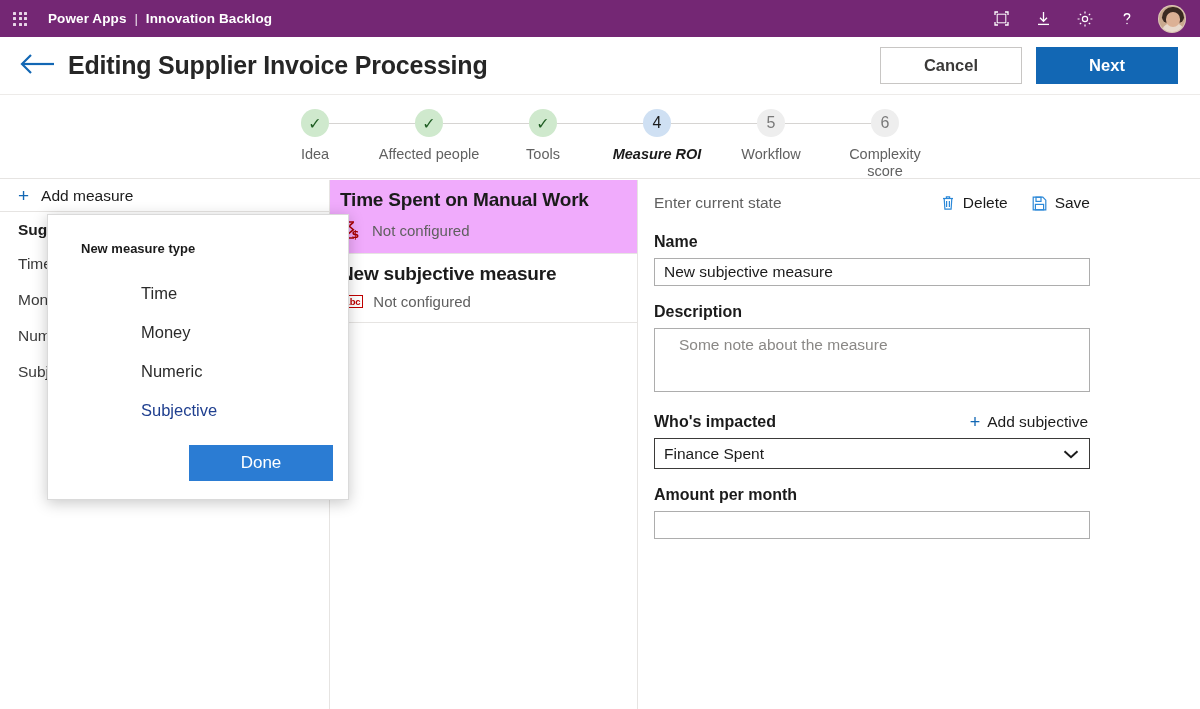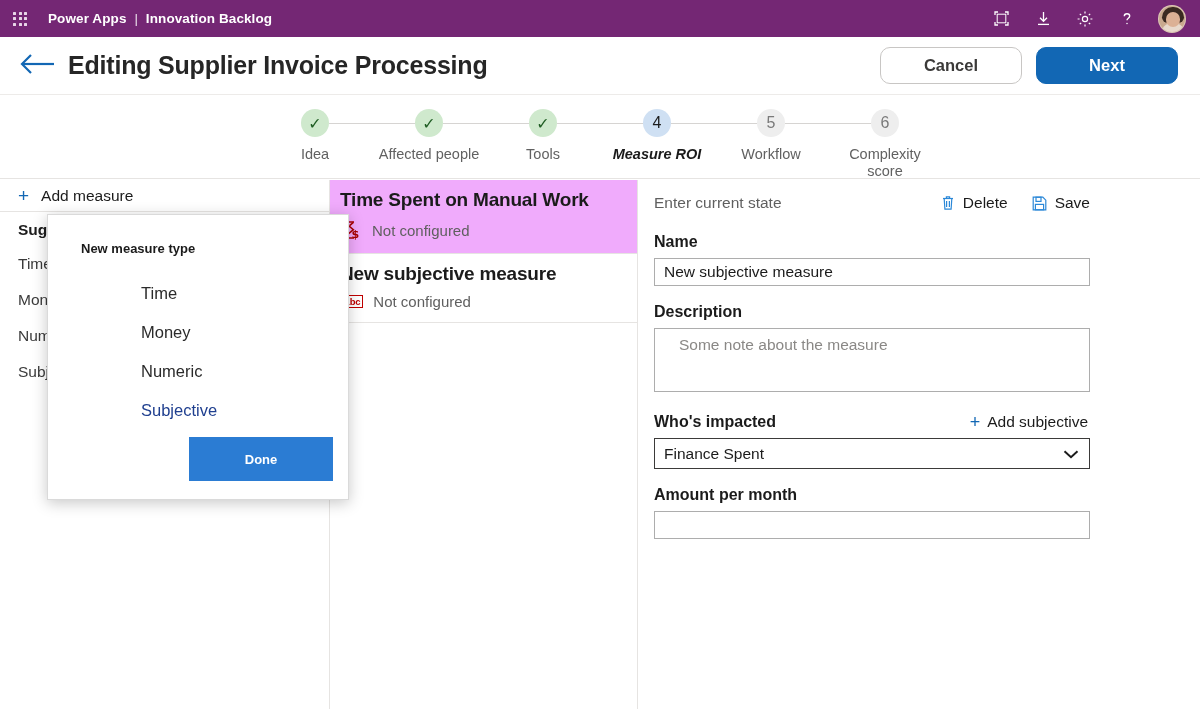--- a/index.html
+++ b/index.html
@@ -45,21 +45,21 @@
     height:58px; background:#ffffff; display:flex; align-items:center;
     padding:0 22px 0 18px; border-bottom:1px solid #edebe9;
   }
   .back-arrow { width:38px; height:30px; cursor:pointer; flex:none; color:#1267b4; }
   .page-title { font-size:25px; font-weight:600; color:#262626; margin-left:12px;
                 white-space:nowrap; letter-spacing:-.2px; }
   .title-actions { margin-left:auto; display:flex; align-items:center; gap:14px; }
   .btn {
     font-family:"Liberation Sans", sans-serif;
     font-size:16.5px; font-weight:600; cursor:pointer; line-height:1;
-    display:flex; align-items:center; justify-content:center;border-radius:10px;
+    display:flex; align-items:center; justify-content:center;
   }
   .btn-cancel { width:142px; height:37px; background:#fff; border:1px solid #c8c6c4; color:#3b3a39; }
   .btn-next { width:142px; height:37px; background:#1267b4; border:1px solid #1267b4; color:#fff; }
 
   
   .stepper {
     height:84px; position:relative; border-bottom:1px solid #e6e4e2;
     display:flex; align-items:flex-start; justify-content:center; padding-top:14px;
   }
   .steps { display:flex; align-items:flex-start; }
@@ -104,22 +104,22 @@
   .modal {
     position:absolute; left:47px; top:214px; width:302px; height:286px;
     background:#ffffff; border:1px solid #dadada;
     box-shadow:0 3px 14px rgba(0,0,0,.22); z-index:40; padding:18px 16px 14px;
   }
   .modal-title { font-size:13px; font-weight:bold; color:#1b1b1b; margin:8px 0 3px 17px; }
   .modal-opts { margin-top:18px; padding-left:77px; }
   .modal-opt { font-size:16.5px; color:#2b2b2b; padding:10px 0; cursor:pointer; }
   .modal-opt.selected { color:#1f3f8f; }
   .modal-done {
-    position:absolute; right:15px; bottom:18px; width:144px; height:44px;
-    background:#2b7cd3; color:#fff; font-size:13px; font-weight:bold;
+    position:absolute; right:15px; bottom:18px; width:144px; height:36px;
+    background:#2b7cd3; color:#fff; font-size:17px; font-weight:normal;
     display:flex; align-items:center; justify-content:center; cursor:pointer;
   }
 
   
   .measure-card {
     padding:9px 14px 12px 10px; border-bottom:1px solid #e6e4e2; cursor:pointer;
   }
   .measure-card.selected { background:#f0abfc; }
   .measure-card .mc-title { font-size:19px; font-weight:600; color:#1b1b1b;
                             white-space:nowrap; letter-spacing:-.2px; }

